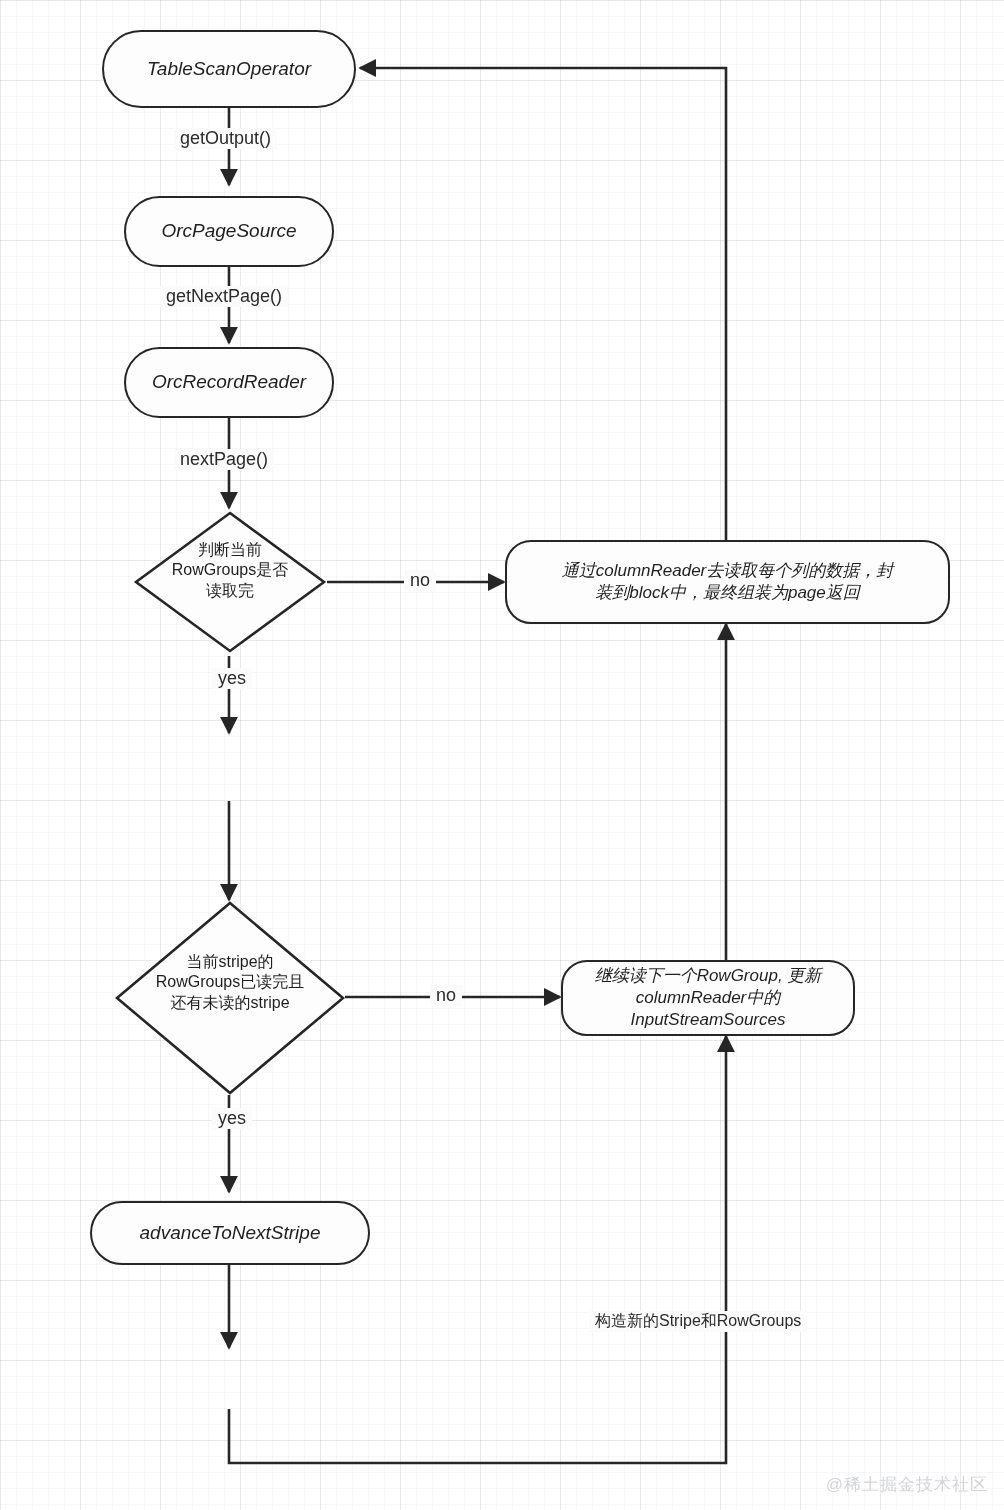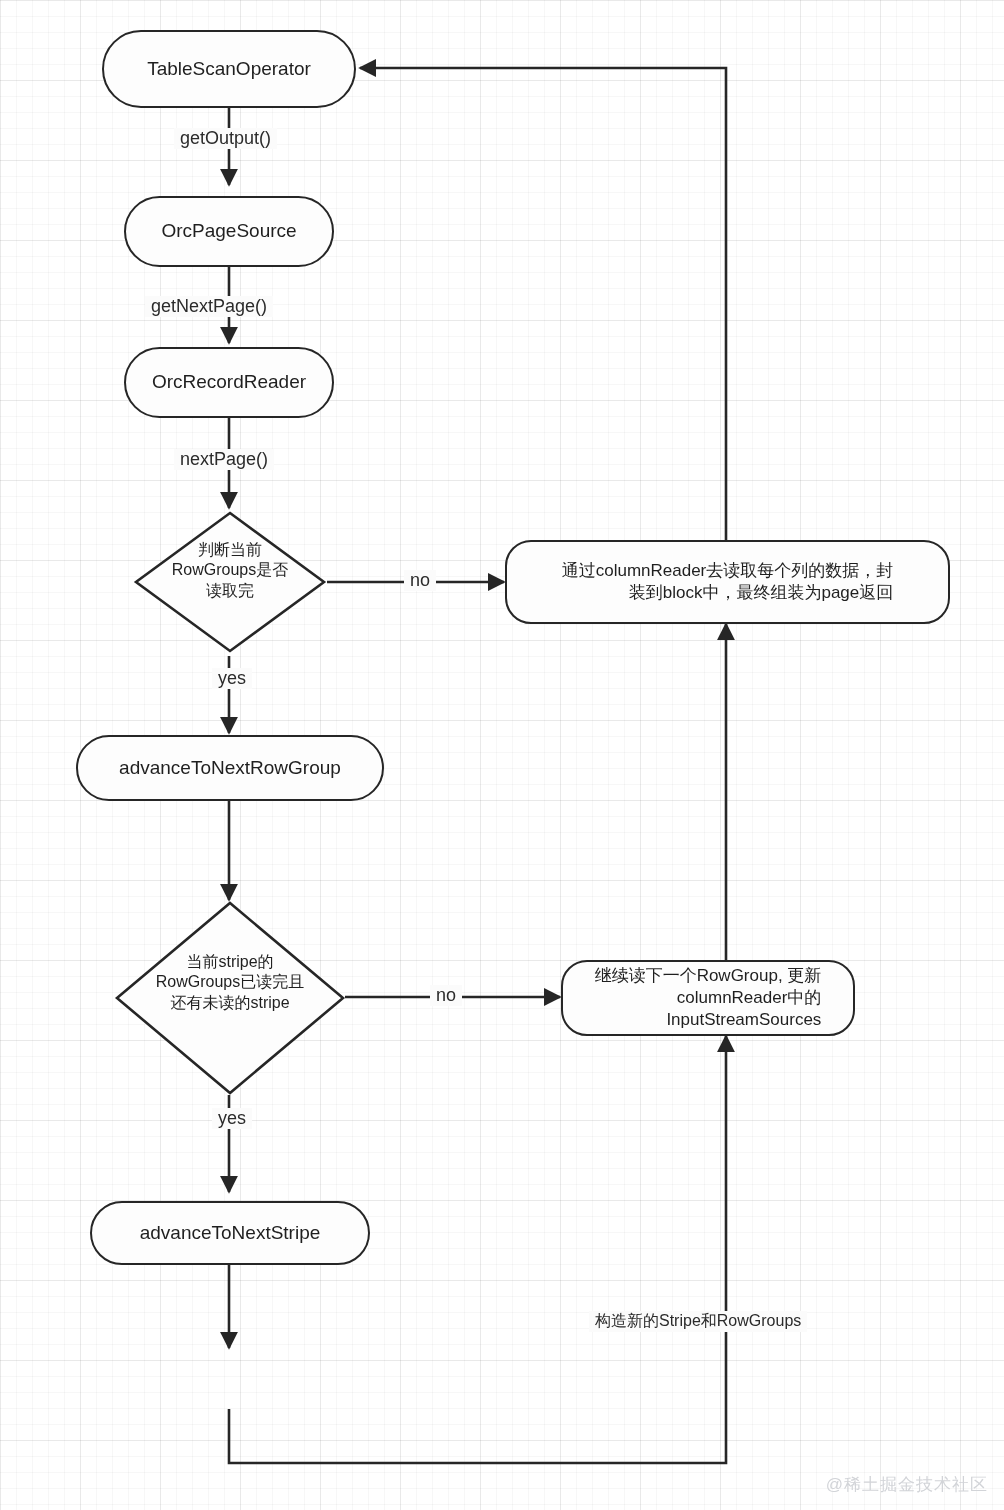--- a/index.html
+++ b/index.html
@@ -31,27 +31,28 @@
     left: 0; top: 0;
     width: 1004px;
     height: 1510px;
   }
   .node {
     position: absolute;
     box-sizing: border-box;
     display: flex;
     align-items: center;
     justify-content: center;
-    text-align: right;
+    text-align: center;
     color: #1f1f1f;
     background: #fdfdfd;
     border: 2.5px solid #262626;
     line-height: 1.30;
     white-space: pre-line;
     z-index: 3;
+    font-style: italic;
   }
   .stadium { border-radius: 60px; }
   .rbox    { border-radius: 26px; }
   .diamond-label {
     position: absolute;
     text-align: center;
     color: #1f1f1f;
     line-height: 1.28;
     white-space: pre-line;
     z-index: 4;
@@ -125,41 +126,40 @@
       <polygon points="97,3 191,72 97,141 3,72" fill="#fdfdfd" stroke="#262626" stroke-width="2.6"></polygon>
     </svg>
   </div>
   <div class="diamond-label" style="left:133px; top:540px; width:194px; font-size:16px;">判断当前
 RowGroups是否
 读取完</div>
 
   <div class="node rbox" style="left:505px; top:540px; width:445px; height:84px; font-size:17px;">通过columnReader去读取每个列的数据，封
 装到block中，最终组装为page返回</div>
 
-  <div class="node stadium" style="left:76px; top:735px; width:308px; height:66px; font-size:19px;">advanceToNextRowGroup</div>
 
   <div style="position:absolute; left:114px; top:900px; width:232px; height:196px; z-index:3;">
     <svg width="232" height="196" viewBox="0 0 232 196" xmlns="http://www.w3.org/2000/svg">
       <polygon points="116,3 229,98 116,193 3,98" fill="#fdfdfd" stroke="#262626" stroke-width="2.6"></polygon>
     </svg>
   </div>
   <div class="diamond-label" style="left:108px; top:952px; width:244px; font-size:16px;">当前stripe的
 RowGroups已读完且
 还有未读的stripe</div>
 
   <div class="node rbox" style="left:561px; top:960px; width:294px; height:76px; font-size:17px;">继续读下一个RowGroup, 更新
 columnReader中的
 InputStreamSources</div>
 
   <div class="node stadium" style="left:90px; top:1193px; width:280px; height:64px; font-size:19px;margin-top:8px;">advanceToNextStripe</div>
 
 
   <div class="label-chip" style="left:174px; top:128px; font-size:18px;">getOutput()</div>
 
-  <div class="label-chip" style="left:145px; top:286px; font-size:18px;margin-top:10px;">getNextPage()</div>
+  <div class="label-chip" style="left:160px; top:286px; font-size:18px;">getNextPage()</div>
 
   <div class="label-chip" style="left:174px; top:449px; font-size:18px;">nextPage()</div>
 
   <div class="label-chip" style="left:404px; top:570px; font-size:18px;">no</div>
 
   <div class="label-chip" style="left:212px; top:668px; font-size:18px;">yes</div>
 
   <div class="label-chip" style="left:430px; top:985px; font-size:18px;">no</div>
 
   <div class="label-chip" style="left:212px; top:1108px; font-size:18px;">yes</div>

